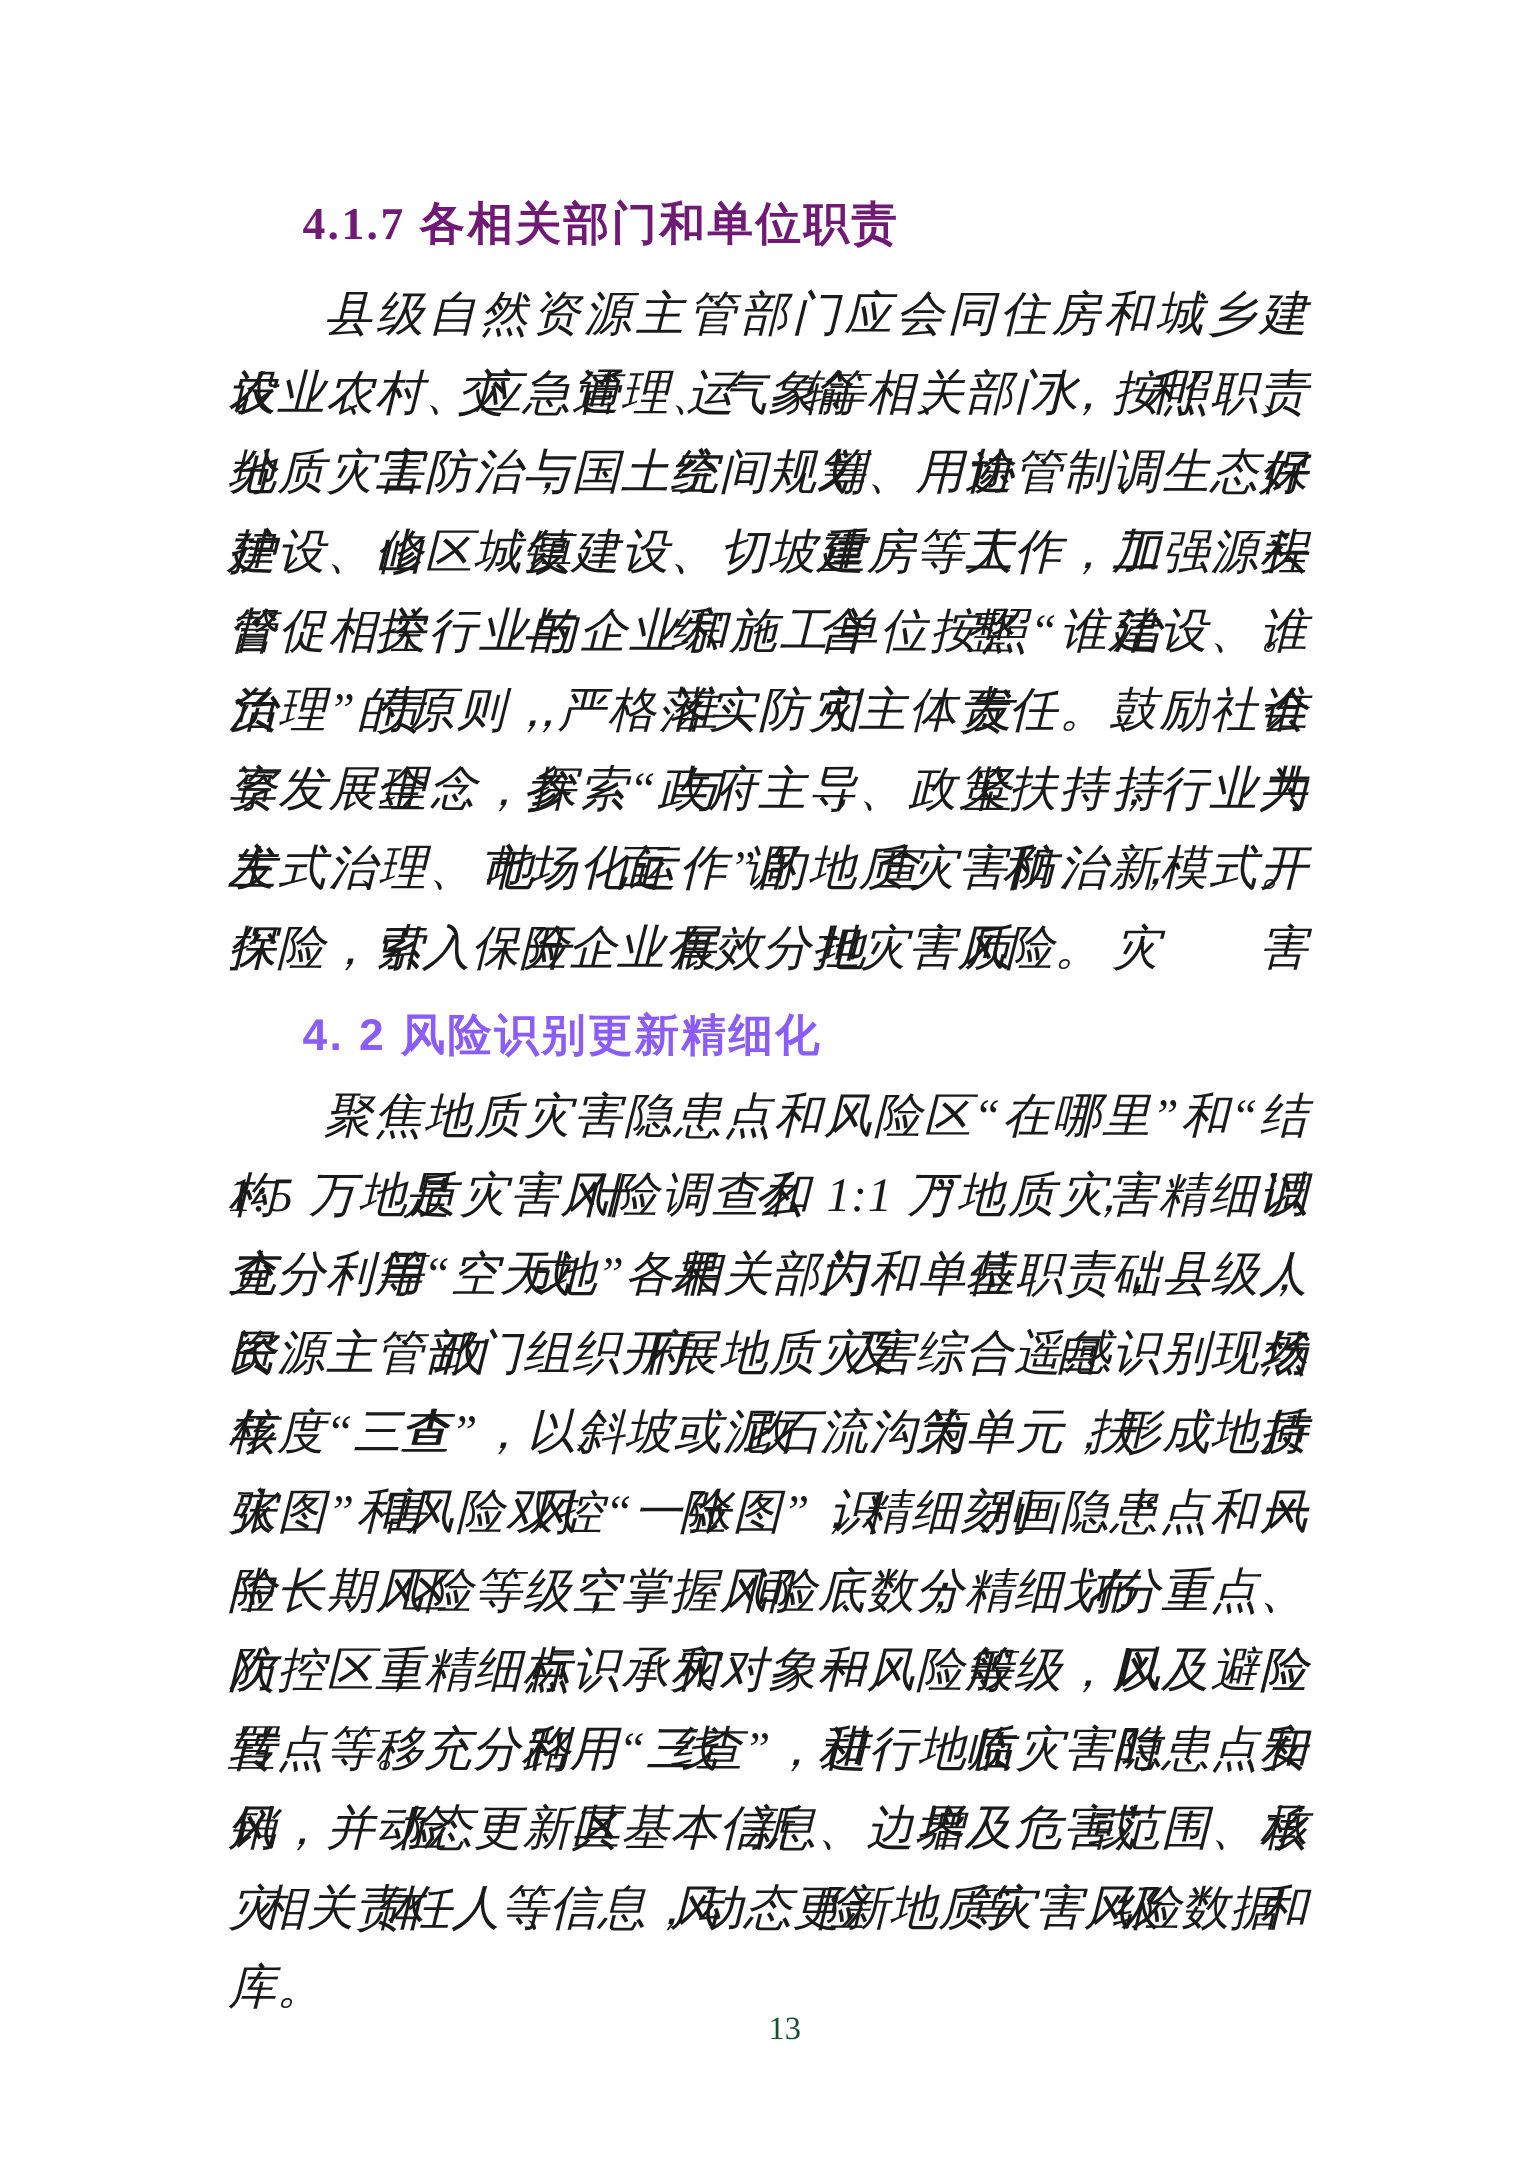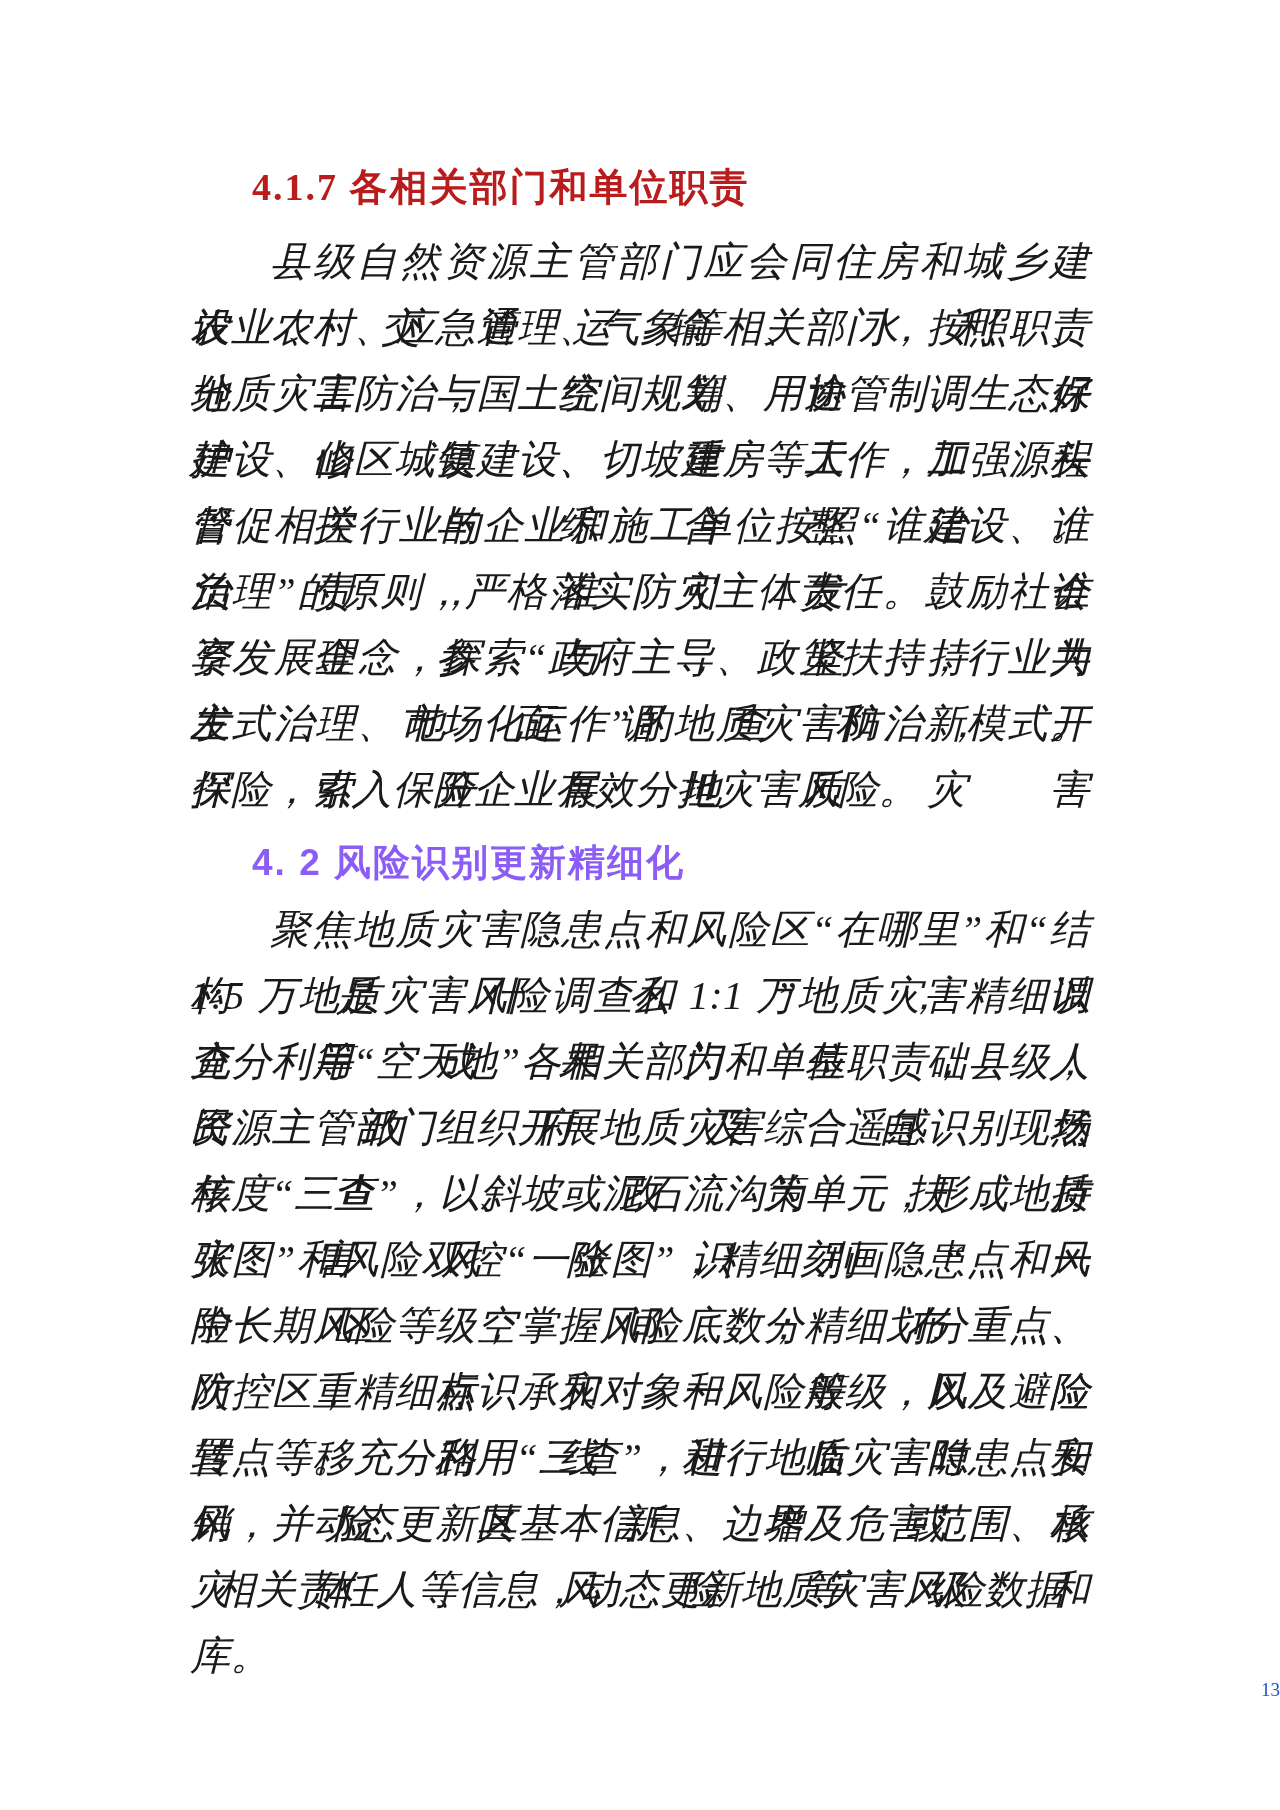--- a/index.html
+++ b/index.html
@@ -23,21 +23,21 @@
     top: 162px;
     width: 900px;
   }
   .h-serif {
     margin: 0 0 0 62px;
     font-family: "Liberation Serif", "DejaVu Serif", serif;
     font-weight: bold;
     font-size: 38px;
     line-height: 50px;
     letter-spacing: 2px;
-    color: #b91c1c;
+    color: #701a75;
   }
   .h-sans {
     margin: 15px 0 0 62px;
     font-family: "Liberation Sans", "DejaVu Sans", sans-serif;
     font-weight: bold;
     font-size: 37px;
     line-height: 50px;
     letter-spacing: 2px;
     color: #8b5cf6;
   }
@@ -63,24 +63,24 @@
     text-align: center;
     text-align-last: left;
   }
   .pageno {
     position: absolute;
     left: 0;
     top: 1668px;
     width: 100%;
     padding-left: 28px;
     box-sizing: border-box;
-    text-align: right;
-    font-size: 19px;
+    text-align: center;
+    font-size: 27px;
     line-height: 44px;
-    color: #1d4ed8;
+    color: #14532d;
   }
 </style>
 </head>
 <body>
 
 <div class="page">
   <div class="content">
 
     <h2 class="h-serif">4.1.7 各相关部门和单位职责</h2>
 

